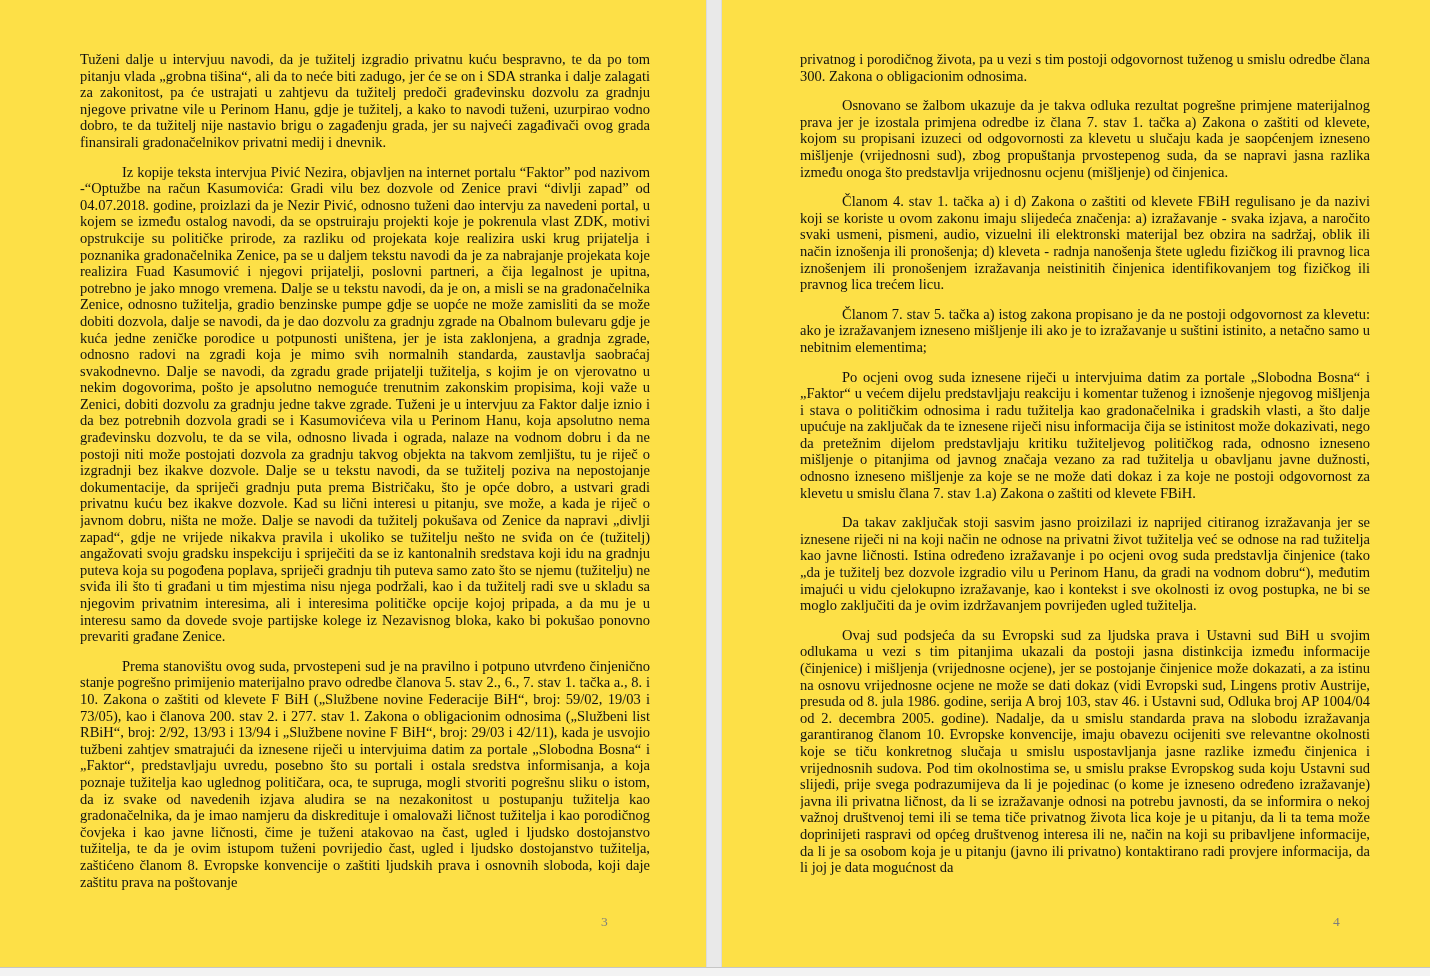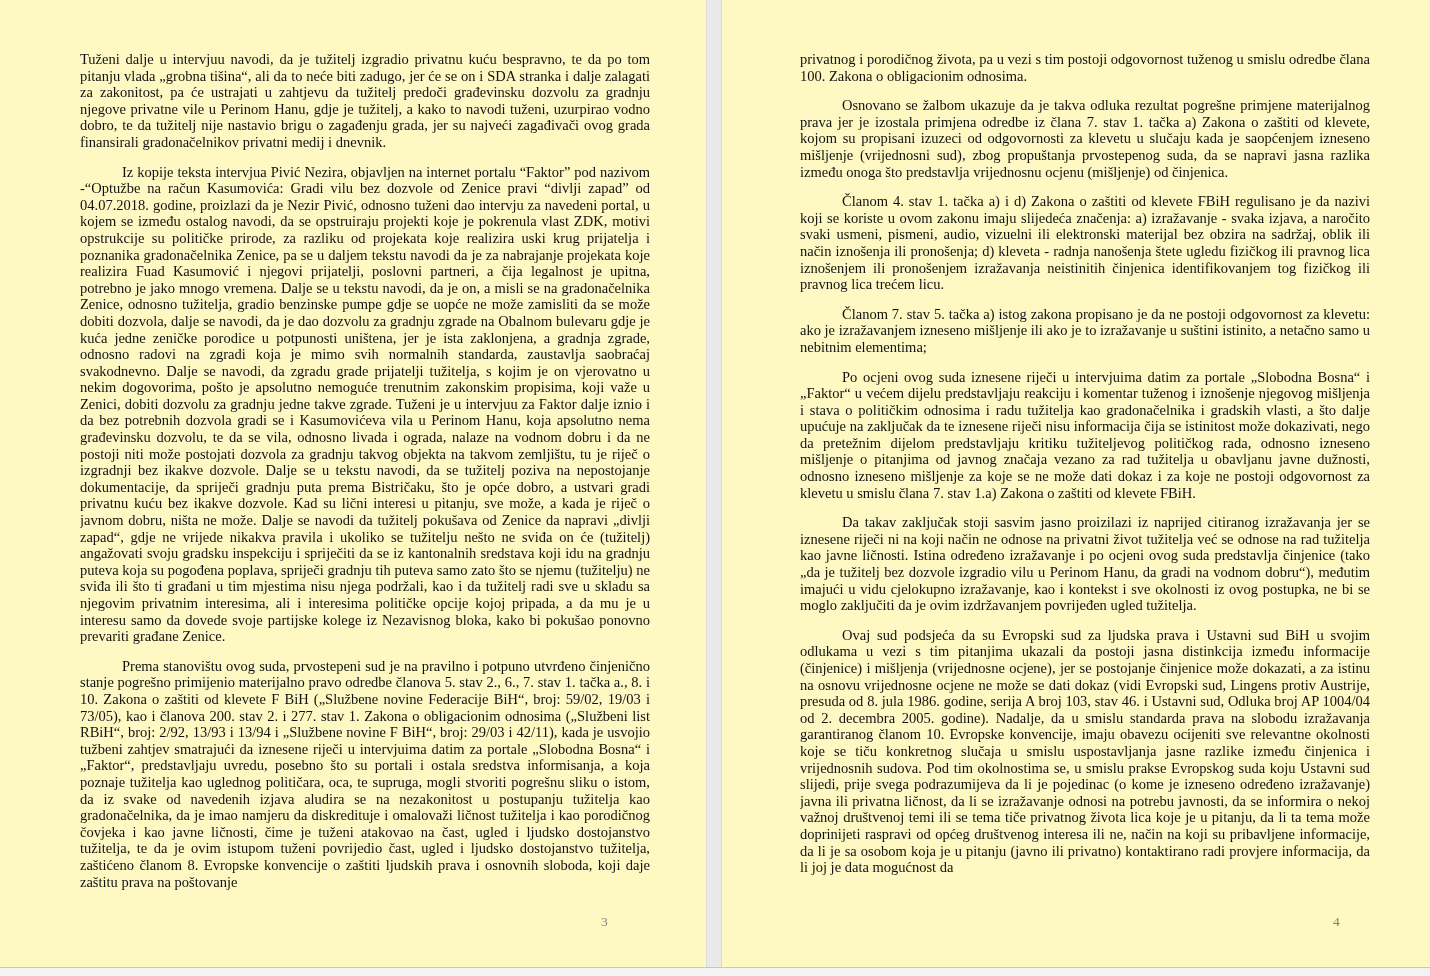--- a/index.html
+++ b/index.html
@@ -17,21 +17,21 @@
   }
   .spread {
     position: absolute;
     top: 0; left: 0;
     width: 1430px;
     height: 967px;
     display: flex;
   }
   .page {
     position: relative;
-    background: #fef9c3;
+    background: #fde047;
     height: 967px;
   }
   .page.left  { width: 706px; }
   .page.right { width: 708px; }
   .gutter {
     width: 14px;
     height: 967px;
     background: #e9e9e9;
     border-left: 1px solid #dbdbdb;
     border-right: 1px solid #dbdbdb;
@@ -91,21 +91,21 @@
           <p class="para indent">Iz kopije teksta intervjua Pivić Nezira, objavljen na internet portalu “Faktor” pod nazivom -“Optužbe na račun Kasumovića: Gradi vilu bez dozvole od Zenice pravi “divlji zapad” od 04.07.2018. godine, proizlazi da je Nezir Pivić, odnosno tuženi dao intervju za navedeni portal, u kojem se između ostalog navodi, da se opstruiraju projekti koje je pokrenula vlast ZDK, motivi opstrukcije su političke prirode, za razliku od projekata koje realizira uski krug prijatelja i poznanika gradonačelnika Zenice, pa se u daljem tekstu navodi da je za nabrajanje projekata koje realizira Fuad Kasumović i njegovi prijatelji, poslovni partneri, a čija legalnost je upitna, potrebno je jako mnogo vremena. Dalje se u tekstu navodi, da je on, a misli se na gradonačelnika Zenice, odnosno tužitelja, gradio benzinske pumpe gdje se uopće ne može zamisliti da se može dobiti dozvola, dalje se navodi, da je dao dozvolu za gradnju zgrade na Obalnom bulevaru gdje je kuća jedne zeničke porodice u potpunosti uništena, jer je ista zaklonjena, a gradnja zgrade, odnosno radovi na zgradi koja je mimo svih normalnih standarda, zaustavlja saobraćaj svakodnevno. Dalje se navodi, da zgradu grade prijatelji tužitelja, s kojim je on vjerovatno u nekim dogovorima, pošto je apsolutno nemoguće trenutnim zakonskim propisima, koji važe u Zenici, dobiti dozvolu za gradnju jedne takve zgrade. Tuženi je u intervjuu za Faktor dalje iznio i da bez potrebnih dozvola gradi se i Kasumovićeva vila u Perinom Hanu, koja apsolutno nema građevinsku dozvolu, te da se vila, odnosno livada i ograda, nalaze na vodnom dobru i da ne postoji niti može postojati dozvola za gradnju takvog objekta na takvom zemljištu, tu je riječ o izgradnji bez ikakve dozvole. Dalje se u tekstu navodi, da se tužitelj poziva na nepostojanje dokumentacije, da spriječi gradnju puta prema Bistričaku, što je opće dobro, a ustvari gradi privatnu kuću bez ikakve dozvole. Kad su lični interesi u pitanju, sve može, a kada je riječ o javnom dobru, ništa ne može. Dalje se navodi da tužitelj pokušava od Zenice da napravi „divlji zapad“, gdje ne vrijede nikakva pravila i ukoliko se tužitelju nešto ne sviđa on će (tužitelj) angažovati svoju gradsku inspekciju i spriječiti da se iz kantonalnih sredstava koji idu na gradnju puteva koja su pogođena poplava, spriječi gradnju tih puteva samo zato što se njemu (tužitelju) ne sviđa ili što ti građani u tim mjestima nisu njega podržali, kao i da tužitelj radi sve u skladu sa njegovim privatnim interesima, ali i interesima političke opcije kojoj pripada, a da mu je u interesu samo da dovede svoje partijske kolege iz Nezavisnog bloka, kako bi pokušao ponovno prevariti građane Zenice.</p>
           <p class="para indent">Prema stanovištu ovog suda, prvostepeni sud je na pravilno i potpuno utvrđeno činjenično stanje pogrešno primijenio materijalno pravo odredbe članova 5. stav 2., 6., 7. stav 1. tačka a., 8. i 10. Zakona o zaštiti od klevete F BiH („Službene novine Federacije BiH“, broj: 59/02, 19/03 i 73/05), kao i članova 200. stav 2. i 277. stav 1. Zakona o obligacionim odnosima („Službeni list RBiH“, broj: 2/92, 13/93 i 13/94 i „Službene novine F BiH“, broj: 29/03 i 42/11), kada je usvojio tužbeni zahtjev smatrajući da iznesene riječi u intervjuima datim za portale „Slobodna Bosna“ i „Faktor“, predstavljaju uvredu, posebno što su portali i ostala sredstva informisanja, a koja poznaje tužitelja kao uglednog političara, oca, te supruga, mogli stvoriti pogrešnu sliku o istom, da iz svake od navedenih izjava aludira se na nezakonitost u postupanju tužitelja kao gradonačelnika, da je imao namjeru da diskredituje i omalovaži ličnost tužitelja i kao porodičnog čovjeka i kao javne ličnosti, čime je tuženi atakovao na čast, ugled i ljudsko dostojanstvo tužitelja, te da je ovim istupom tuženi povrijedio čast, ugled i ljudsko dostojanstvo tužitelja, zaštićeno članom 8. Evropske konvencije o zaštiti ljudskih prava i osnovnih sloboda, koji daje zaštitu prava na poštovanje</p>
         </div>
       <div class="page-number">3</div>
     </div>
 
     <div class="gutter"></div>
 
     <div class="page right">
       <div class="text-block">
-          <p class="para">privatnog i porodičnog života, pa u vezi s tim postoji odgovornost tuženog u smislu odredbe člana 100. Zakona o obligacionim odnosima.</p>
+          <p class="para">privatnog i porodičnog života, pa u vezi s tim postoji odgovornost tuženog u smislu odredbe člana 300. Zakona o obligacionim odnosima.</p>
           <p class="para indent">Osnovano se žalbom ukazuje da je takva odluka rezultat pogrešne primjene materijalnog prava jer je izostala primjena odredbe iz člana 7. stav 1. tačka a) Zakona o zaštiti od klevete, kojom su propisani izuzeci od odgovornosti za klevetu u slučaju kada je saopćenjem izneseno mišljenje (vrijednosni sud), zbog propuštanja prvostepenog suda, da se napravi jasna razlika između onoga što predstavlja vrijednosnu ocjenu (mišljenje) od činjenica.</p>
           <p class="para indent">Članom 4. stav 1. tačka a) i d) Zakona o zaštiti od klevete FBiH regulisano je da nazivi koji se koriste u ovom zakonu imaju slijedeća značenja: a) izražavanje - svaka izjava, a naročito svaki usmeni, pismeni, audio, vizuelni ili elektronski materijal bez obzira na sadržaj, oblik ili način iznošenja ili pronošenja; d) kleveta - radnja nanošenja štete ugledu fizičkog ili pravnog lica iznošenjem ili pronošenjem izražavanja neistinitih činjenica identifikovanjem tog fizičkog ili pravnog lica trećem licu.</p>
           <p class="para indent">Članom 7. stav 5. tačka a) istog zakona propisano je da ne postoji odgovornost za klevetu: ako je izražavanjem izneseno mišljenje ili ako je to izražavanje u suštini istinito, a netačno samo u nebitnim elementima;</p>
           <p class="para indent">Po ocjeni ovog suda iznesene riječi u intervjuima datim za portale „Slobodna Bosna“ i „Faktor“ u većem dijelu predstavljaju reakciju i komentar tuženog i iznošenje njegovog mišljenja i stava o političkim odnosima i radu tužitelja kao gradonačelnika i gradskih vlasti, a što dalje upućuje na zaključak da te iznesene riječi nisu informacija čija se istinitost može dokazivati, nego da pretežnim dijelom predstavljaju kritiku tužiteljevog političkog rada, odnosno izneseno mišljenje o pitanjima od javnog značaja vezano za rad tužitelja u obavljanu javne dužnosti, odnosno izneseno mišljenje za koje se ne može dati dokaz i za koje ne postoji odgovornost za klevetu u smislu člana 7. stav 1.a) Zakona o zaštiti od klevete FBiH.</p>
           <p class="para indent">Da takav zaključak stoji sasvim jasno proizilazi iz naprijed citiranog izražavanja jer se iznesene riječi ni na koji način ne odnose na privatni život tužitelja već se odnose na rad tužitelja kao javne ličnosti. Istina određeno izražavanje i po ocjeni ovog suda predstavlja činjenice (tako „da je tužitelj bez dozvole izgradio vilu u Perinom Hanu, da gradi na vodnom dobru“), međutim imajući u vidu cjelokupno izražavanje, kao i kontekst i sve okolnosti iz ovog postupka, ne bi se moglo zaključiti da je ovim izdržavanjem povrijeđen ugled tužitelja.</p>
           <p class="para indent">Ovaj sud podsjeća da su Evropski sud za ljudska prava i Ustavni sud BiH u svojim odlukama u vezi s tim pitanjima ukazali da postoji jasna distinkcija između informacije (činjenice) i mišljenja (vrijednosne ocjene), jer se postojanje činjenice može dokazati, a za istinu na osnovu vrijednosne ocjene ne može se dati dokaz (vidi Evropski sud, Lingens protiv Austrije, presuda od 8. jula 1986. godine, serija A broj 103, stav 46. i Ustavni sud, Odluka broj AP 1004/04 od 2. decembra 2005. godine). Nadalje, da u smislu standarda prava na slobodu izražavanja garantiranog članom 10. Evropske konvencije, imaju obavezu ocijeniti sve relevantne okolnosti koje se tiču konkretnog slučaja u smislu uspostavljanja jasne razlike između činjenica i vrijednosnih sudova. Pod tim okolnostima se, u smislu prakse Evropskog suda koju Ustavni sud slijedi, prije svega podrazumijeva da li je pojedinac (o kome je izneseno određeno izražavanje) javna ili privatna ličnost, da li se izražavanje odnosi na potrebu javnosti, da se informira o nekoj važnoj društvenoj temi ili se tema tiče privatnog života lica koje je u pitanju, da li ta tema može doprinijeti raspravi od općeg društvenog interesa ili ne, način na koji su pribavljene informacije, da li je sa osobom koja je u pitanju (javno ili privatno) kontaktirano radi provjere informacija, da li joj je data mogućnost da</p>
         </div>
       <div class="page-number">4</div>
     </div>
 

